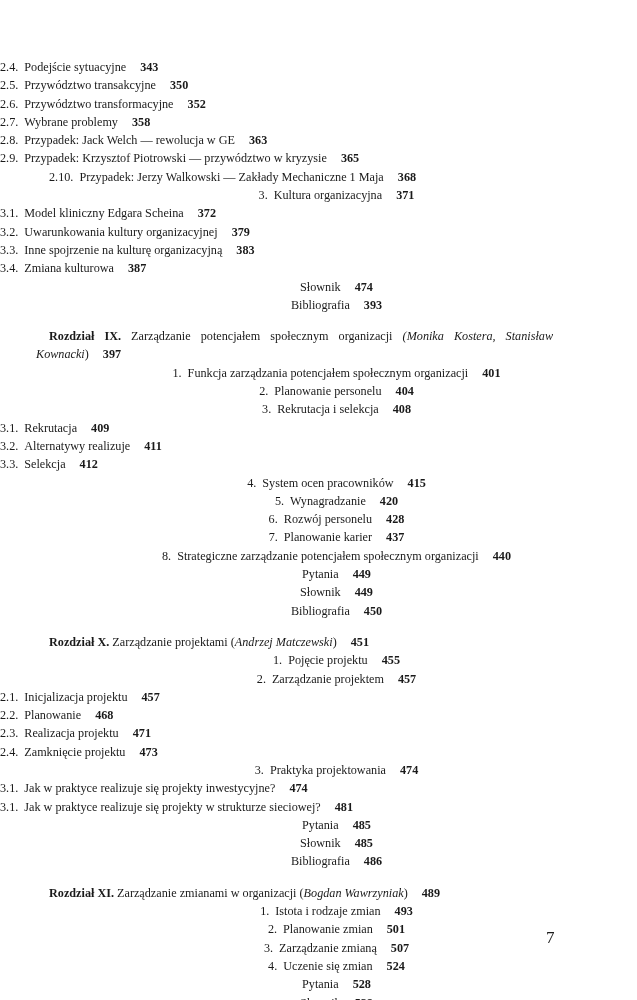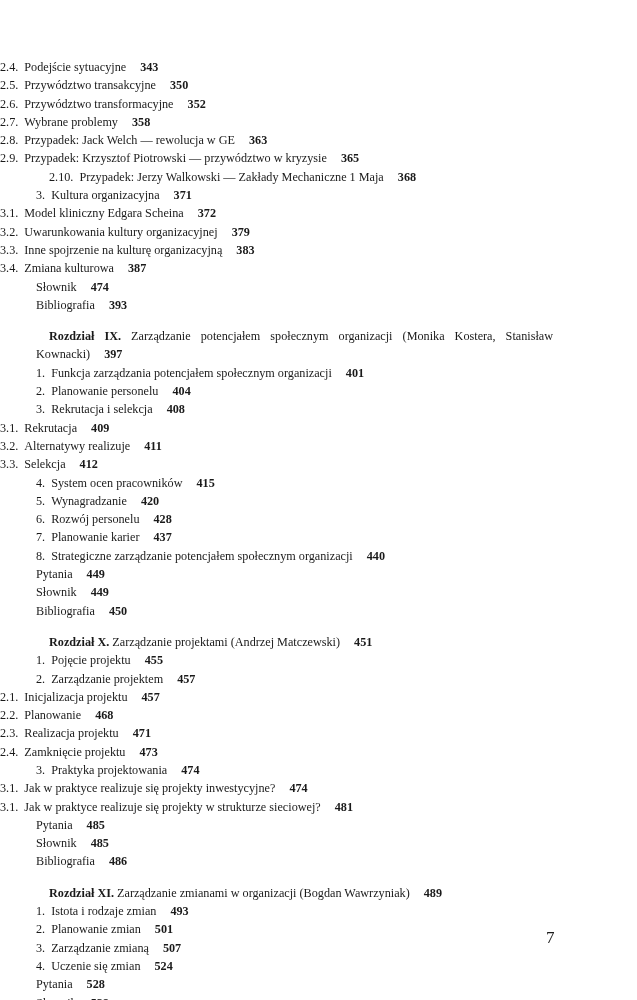--- a/index.html
+++ b/index.html
@@ -4,27 +4,27 @@
 <style>
   html, body { margin: 0; padding: 0; background: #ffffff; }
   body {
     width: 637px; height: 1000px; position: relative; overflow: hidden;
     font-family: "Liberation Serif", "DejaVu Serif", serif;
     color: #1a1a1a; font-size: 12.2px;
   }
   .toc { position: absolute; left: 0; top: 58px; width: 637px; }
   .line { position: relative; height: 18.3px; line-height: 18.3px; white-space: nowrap; }
   .l0 { padding-left: 18px; }
-  .l1 { padding-left: 36px; }
+  .l1 { padding-left: 36px; text-align: center; }
   .l2 { }
   .l2w { padding-left: 49px; }
   .num { display: inline-block; margin-right: 6px; }
   .pg { font-weight: bold; margin-left: 14px; }
   .chap-label { font-weight: bold; margin-left: 31px; }
-  .author { }
+  .author { font-style: italic; }
   .gap { height: 13px; }
   .chap-wrap { padding-left: 18px; padding-right: 84px; text-align: justify; text-align-last: justify; height: 18.3px; line-height: 18.3px; white-space: nowrap; }
   .cont { padding-left: 36px; height: 18.3px; line-height: 18.3px; }
   .folio { position: absolute; left: 546px; top: 928px; font-size: 17px; }
 </style>
 </head>
 <body>
 
 <div class="toc">
   <div id="top-list">

